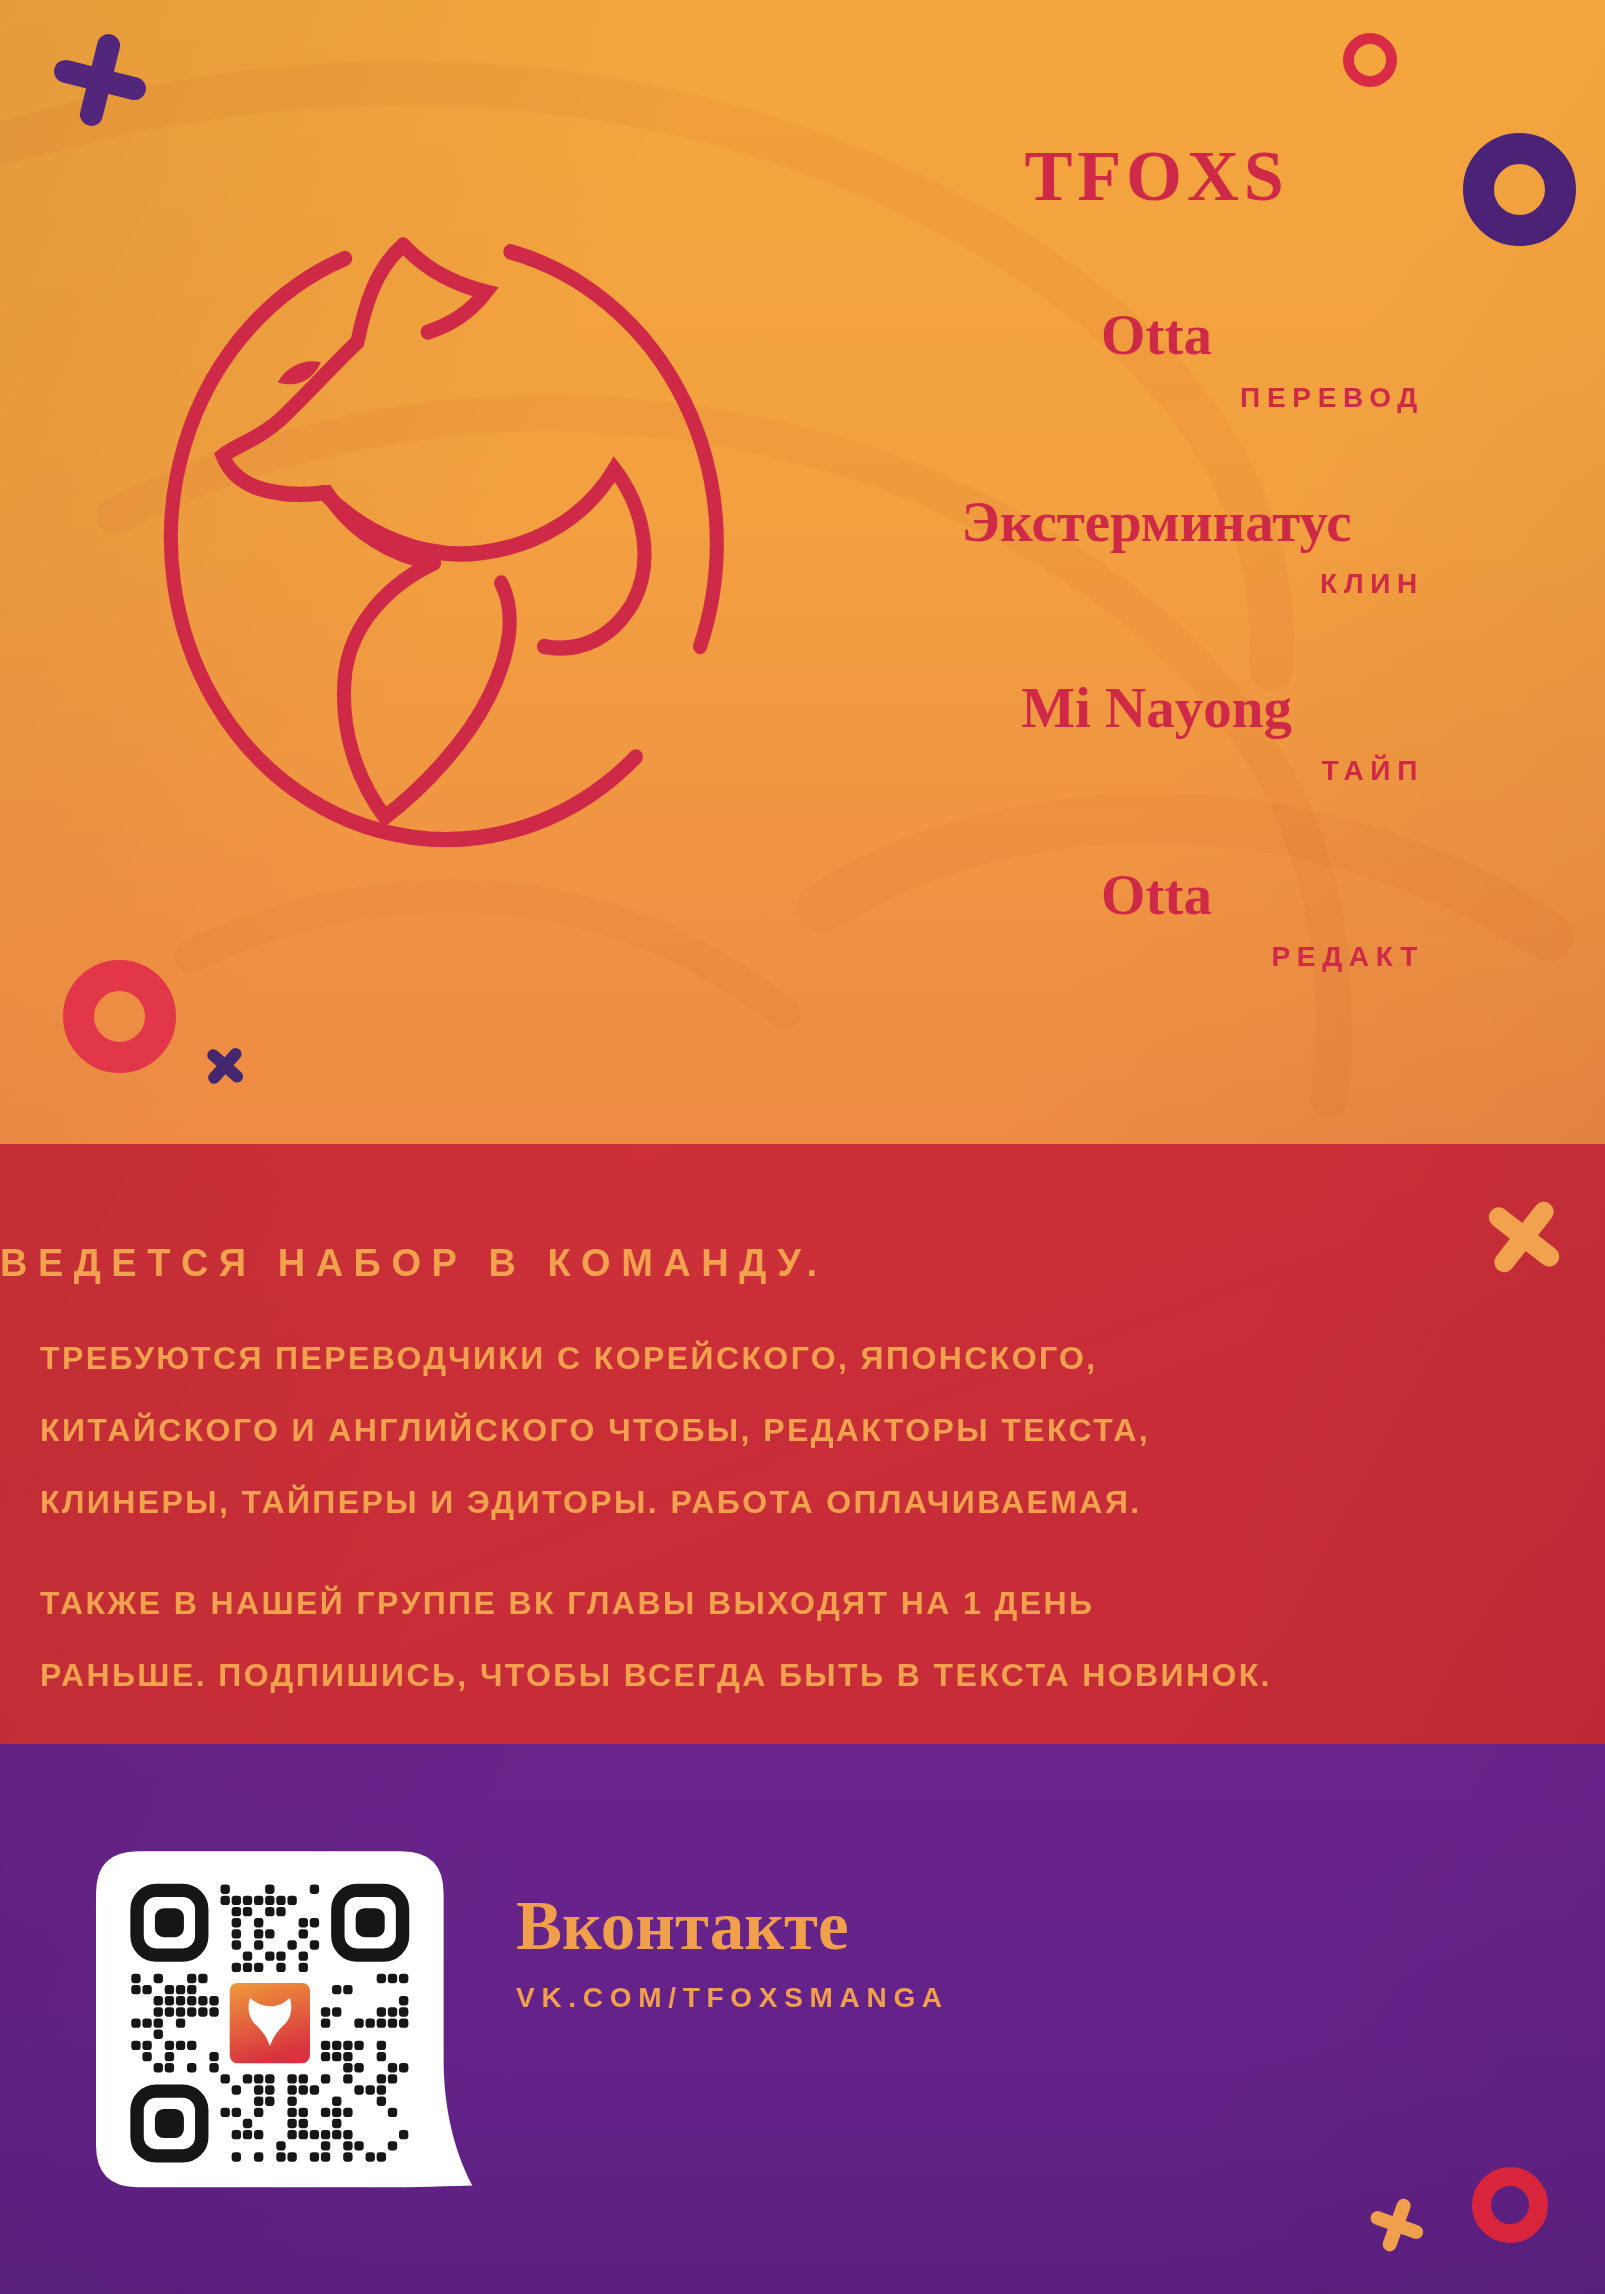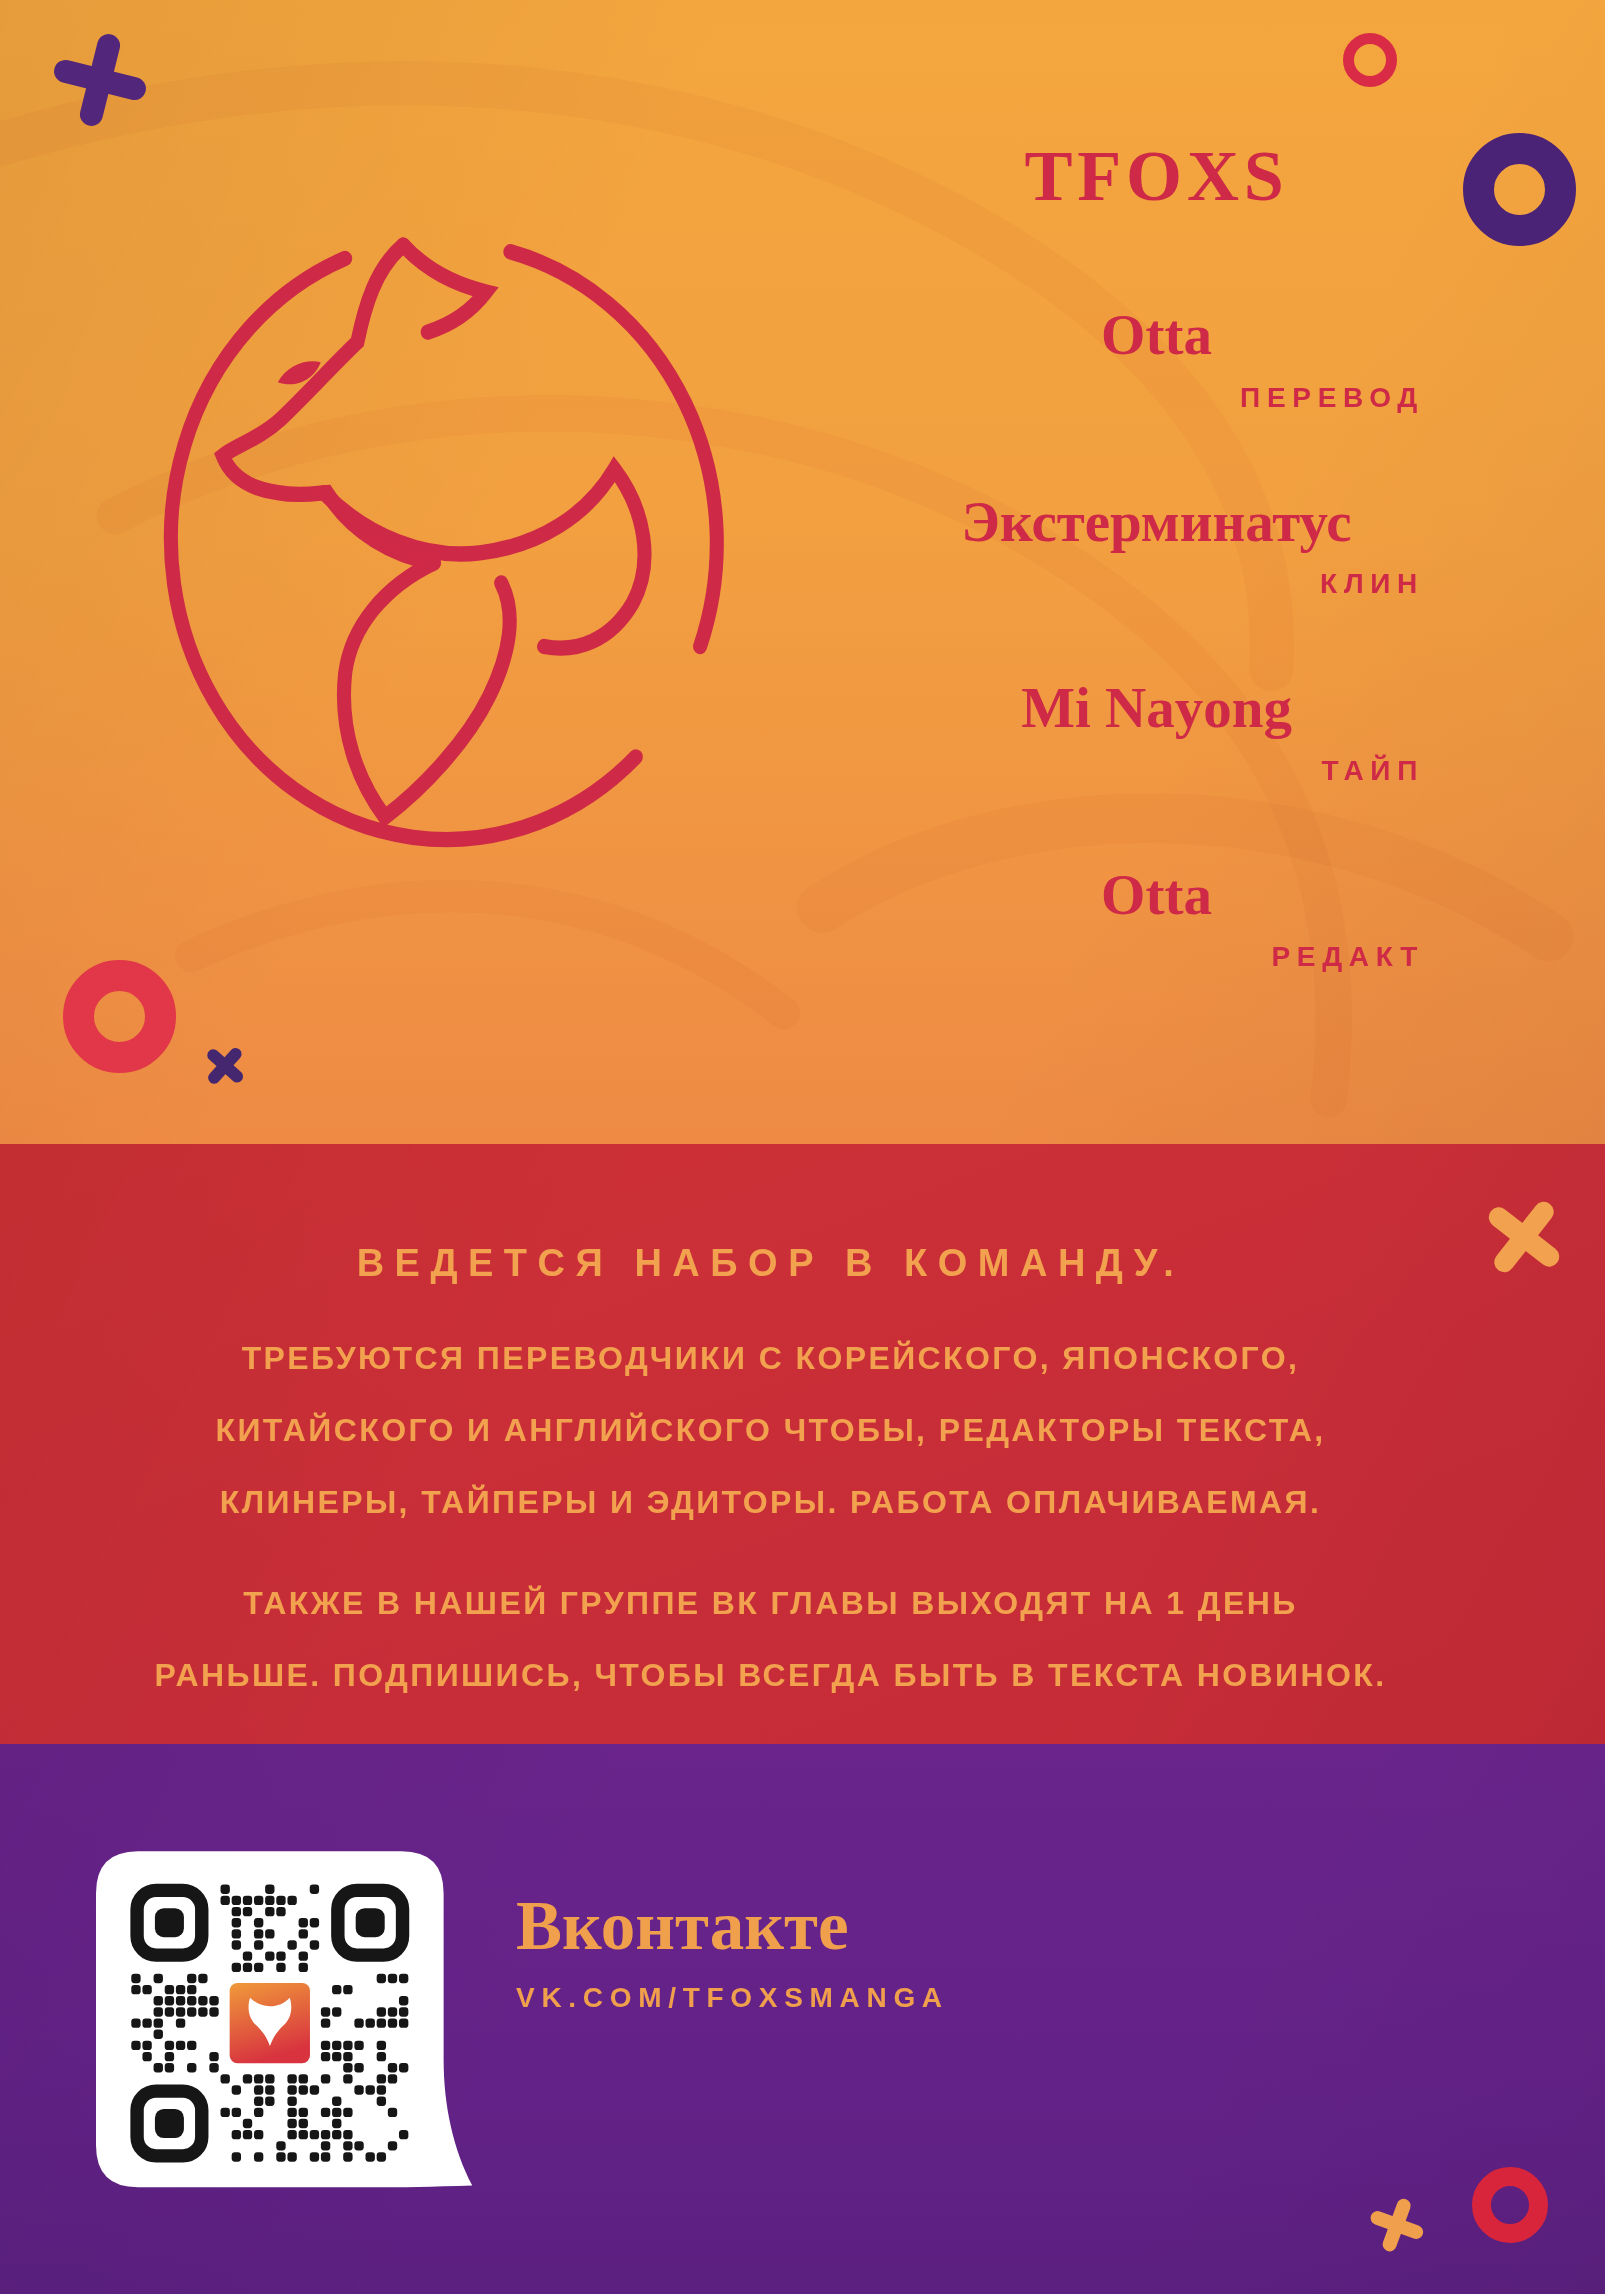--- a/index.html
+++ b/index.html
@@ -18,25 +18,25 @@
   
   .credits{position:absolute;left:889px;top:124px;width:535px;text-align:center;color:#ce2946;}
   .team-title{font-family:"Liberation Serif","DejaVu Serif",serif;font-weight:700;
     font-size:72px;line-height:105px;letter-spacing:4.8px;}
   .credit{margin-top:72px;}
   .credit:first-of-type{margin-top:91px;}
   .credit-name{font-family:"Liberation Serif","DejaVu Serif",serif;font-weight:700;
     font-size:57px;line-height:67px;}
   .credit-role{margin-top:11.5px;font-size:28px;line-height:36px;font-weight:700;letter-spacing:6.7px;text-align:right;}
   
-  .recruit{position:absolute;left:0;top:96px;width:1541px;text-align:center;color:#f2a14e;}
+  .recruit{position:absolute;left:0;top:96px;width:1541px;text-align:left;color:#f2a14e;}
   .recruit-heading{font-size:38px;line-height:46px;font-weight:700;letter-spacing:10.5px;}
   .recruit-par{margin-top:36px;}
   .recruit-par.second{margin-top:29px;}
-  .recruit-line{font-size:32px;line-height:72px;font-weight:700;letter-spacing:2.4px;}
+  .recruit-line{font-size:32px;line-height:72px;font-weight:700;letter-spacing:2.4px;padding-left:40px;}
   
   .vk-block{position:absolute;left:516px;top:143px;color:#f0a04c;}
   .vk-title{font-family:"Liberation Serif","DejaVu Serif",serif;font-weight:700;
     font-size:69px;line-height:78px;}
   .vk-url{margin-top:17px;font-size:28px;font-weight:700;letter-spacing:6.7px;}
   .qr-wrap{position:absolute;left:96px;top:107px;width:382px;height:349px;}
   
   .ring{position:absolute;border-radius:50%;box-sizing:border-box;}
   .cross{position:absolute;}
   .cross::before,.cross::after{content:"";position:absolute;left:50%;top:50%;

